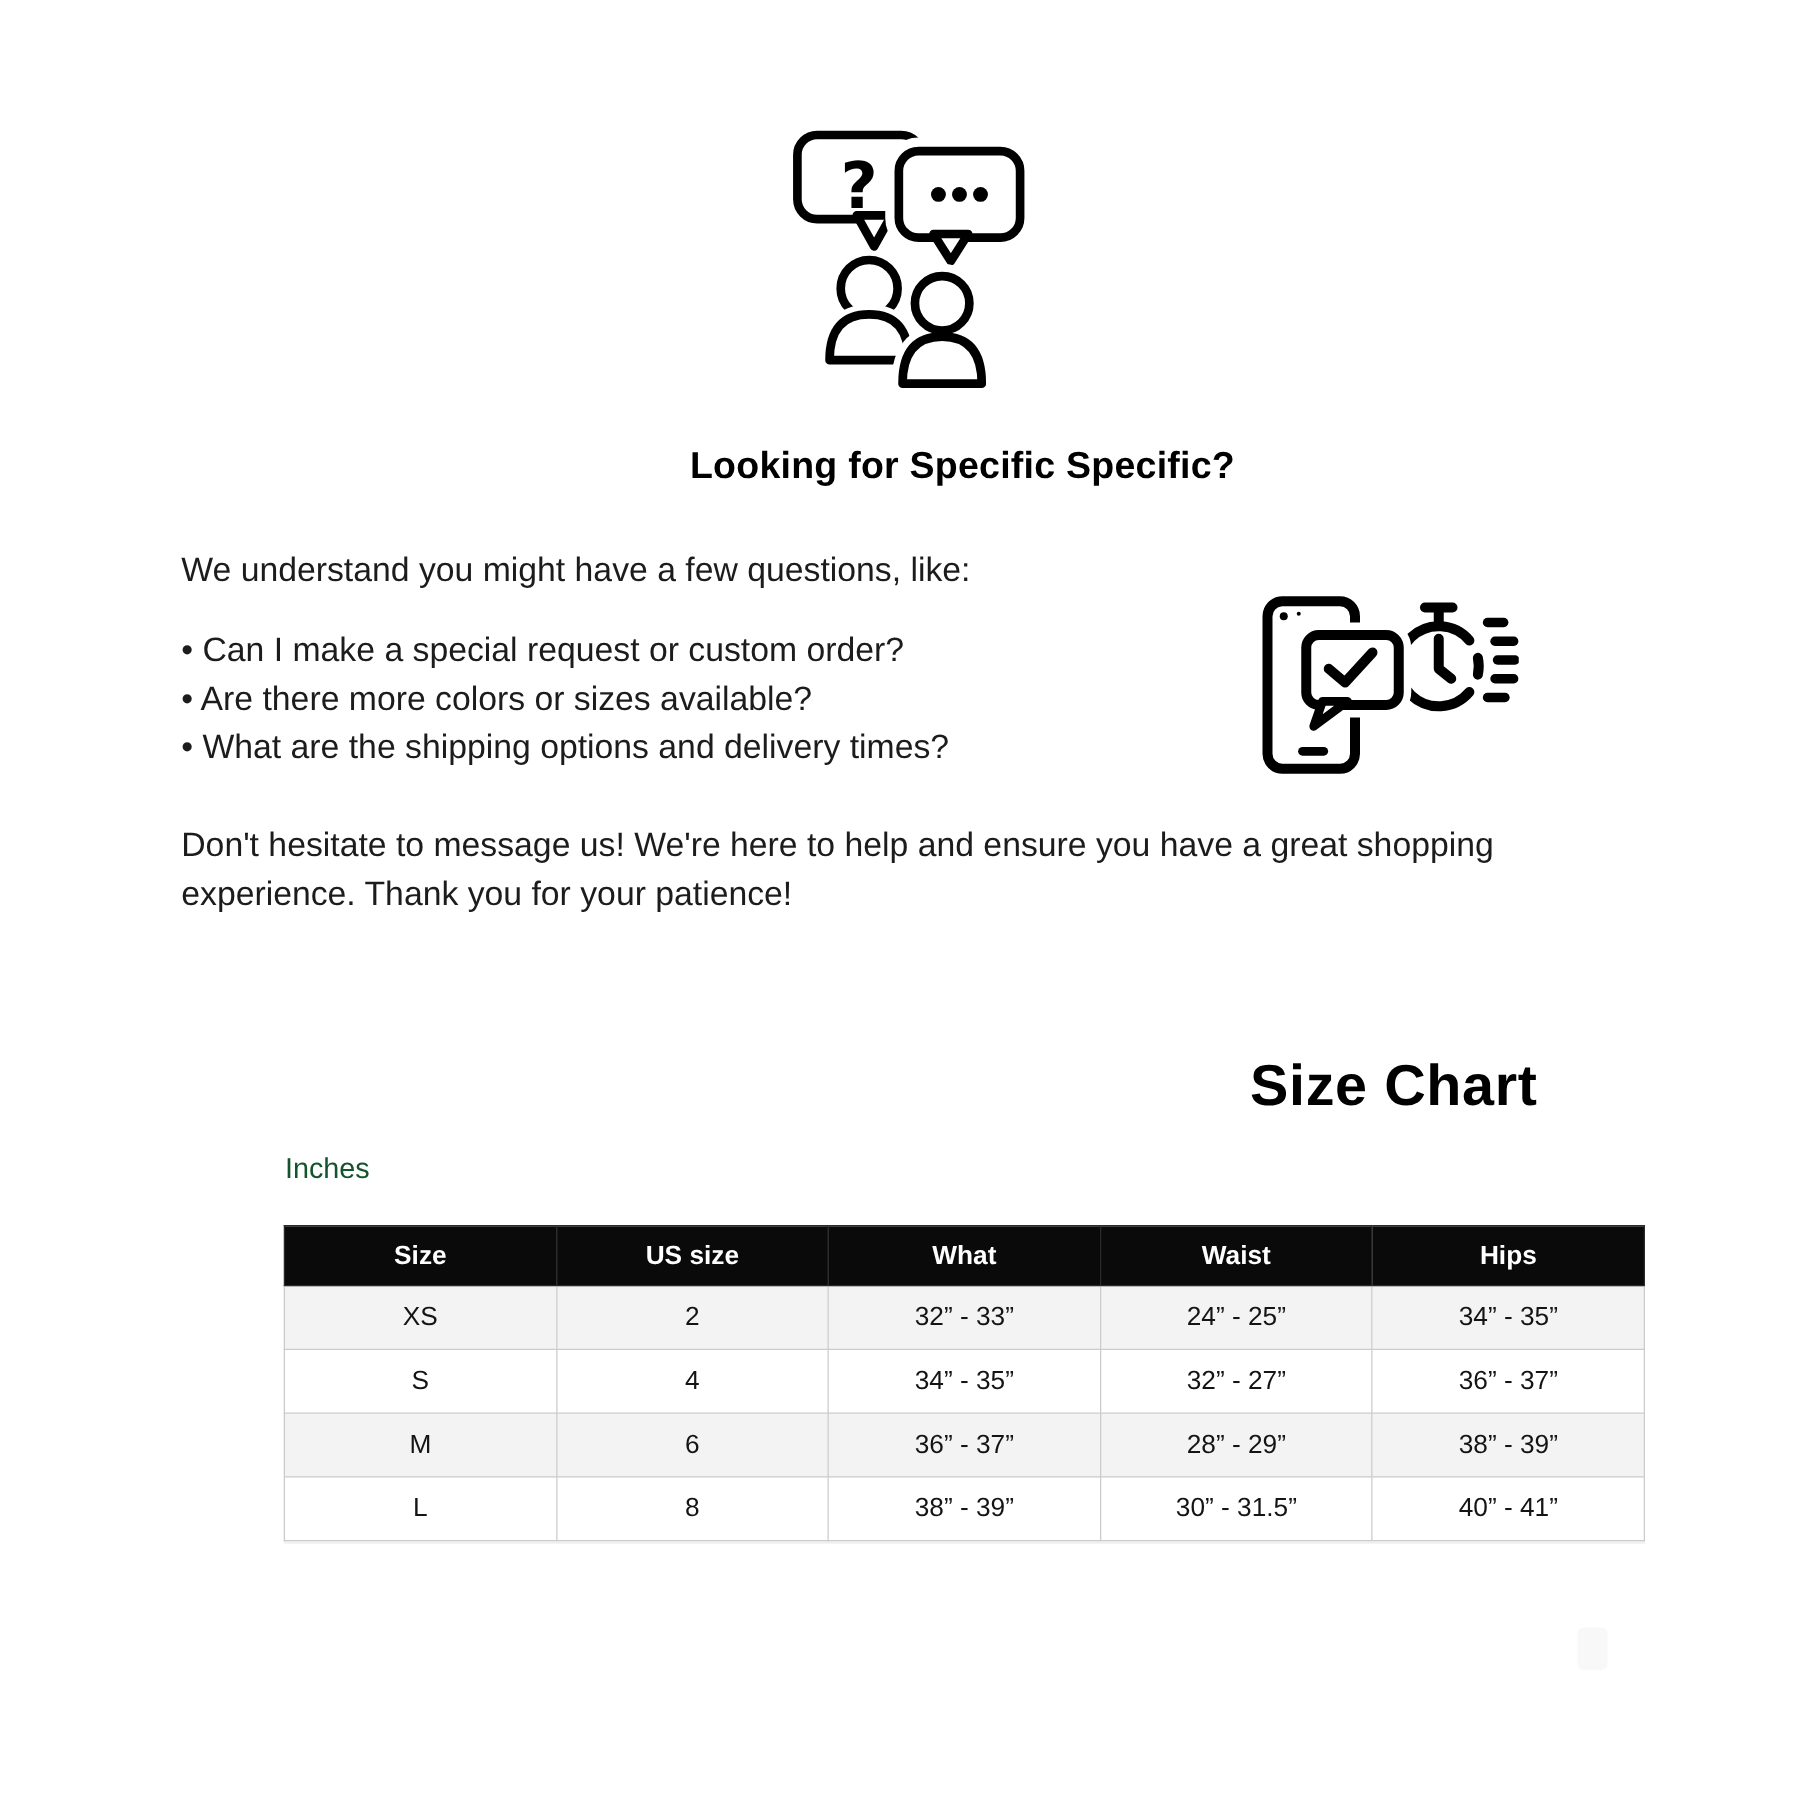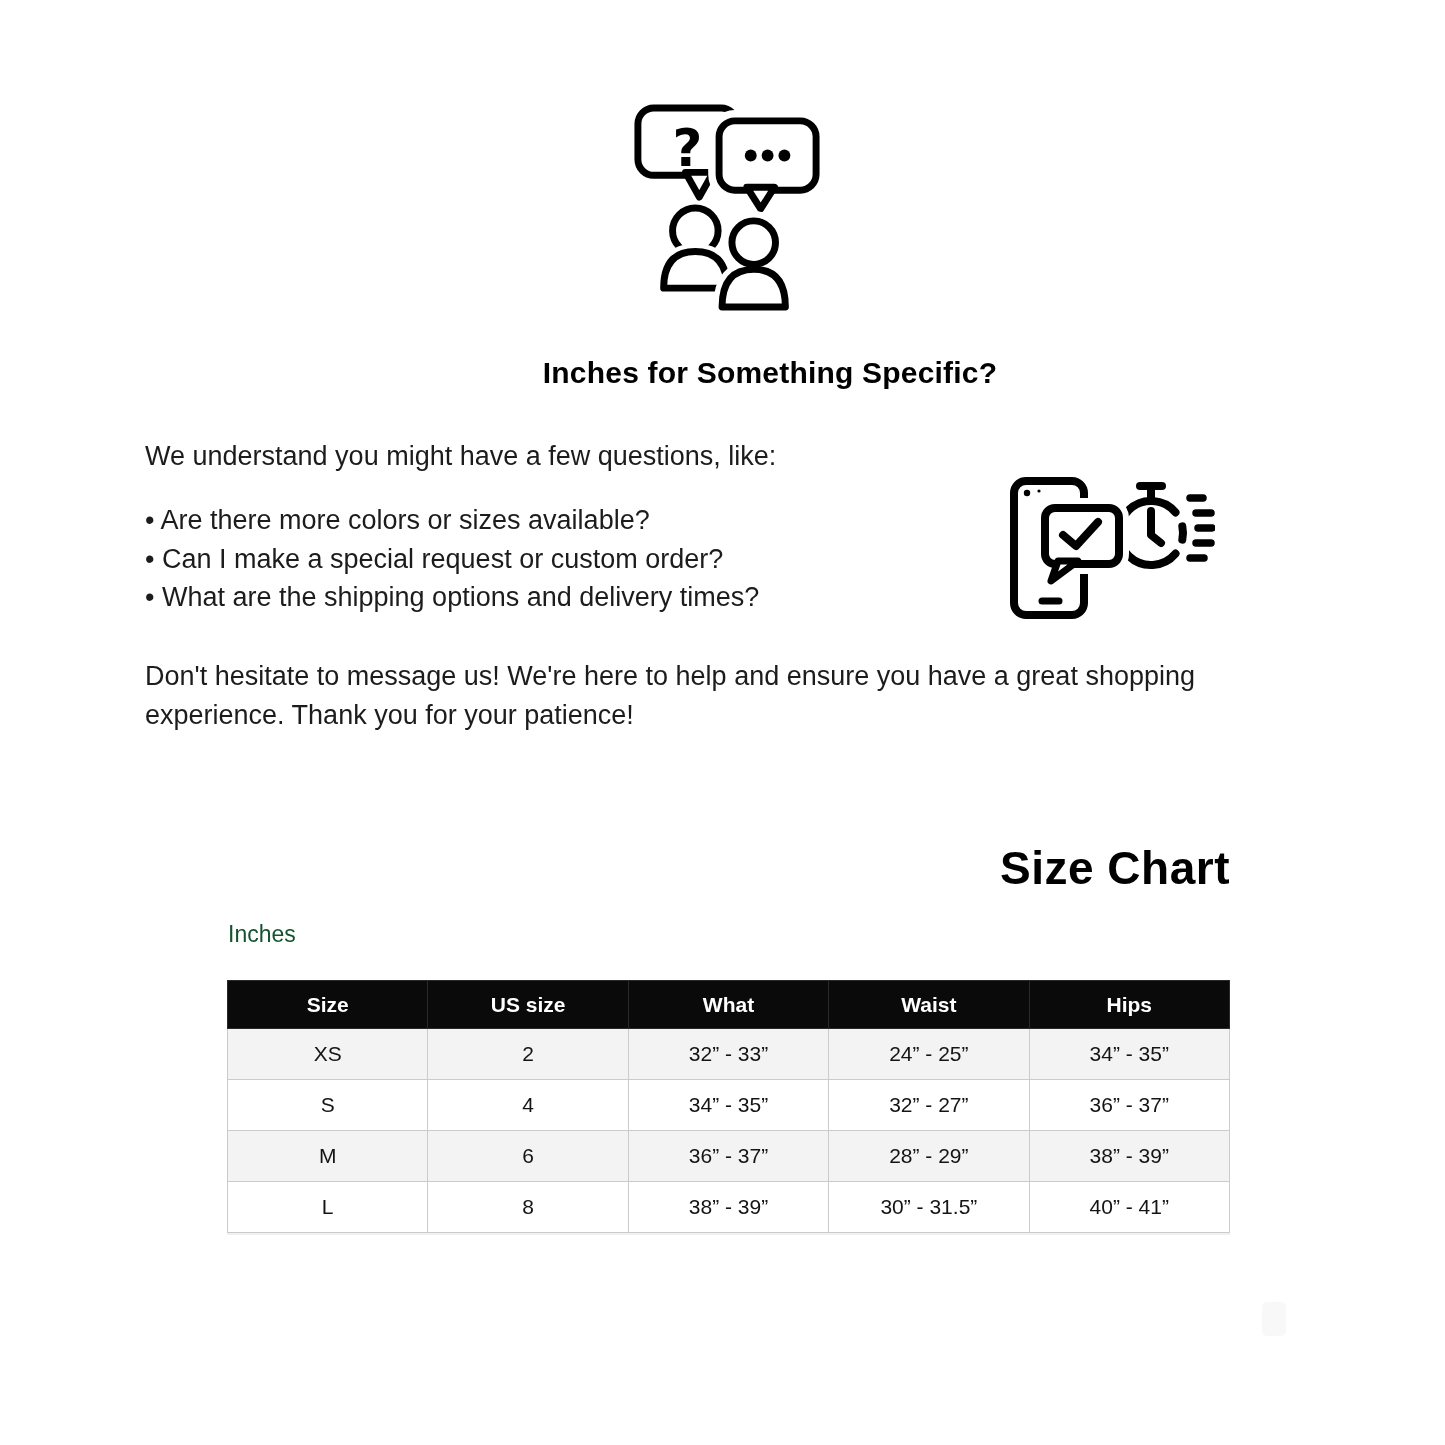--- a/index.html
+++ b/index.html
@@ -29,21 +29,21 @@
   }
 
   
   .chart-title{
     left:227px;top:841px;width:1003px;
     text-align:right;font-size:46px;font-weight:700;color:#000;
     letter-spacing:0.5px;
   }
   .unit-label{left:228px;top:921px;font-size:23px;color:#14532d;}
   .size-table{
-    left:227px;top:980px;width:1003px;
+    left:227px;top:980px;width:1089px;
     border-collapse:collapse;table-layout:fixed;
     font-size:21px;color:#141414;
   }
   .size-table th{
     background:#0a0a0a;color:#ffffff;font-weight:700;
     height:45px;border:1px solid #2a2a2a;text-align:center;
     font-size:21px;
   }
   .size-table td{
     height:48px;border:1px solid #cbcbcb;text-align:center;
@@ -79,27 +79,27 @@
     <circle cx="66" cy="131" r="23" fill="#fff" stroke="#000" stroke-width="7"></circle>
     <path d="M34 189 Q34 152 66 152 Q98 152 98 189 Z" fill="#fff" stroke="#fff" stroke-width="16"></path>
     <path d="M34 189 Q34 152 66 152 Q98 152 98 189 Z" fill="#fff" stroke="#000" stroke-width="7" stroke-linejoin="round"></path>
 
     <circle cx="125" cy="143" r="22" fill="#fff" stroke="#fff" stroke-width="20"></circle>
     <path d="M93 208 Q93 170 125 170 Q157 170 157 208 Z" fill="#fff" stroke="#fff" stroke-width="18"></path>
     <circle cx="125" cy="143" r="22" fill="#fff" stroke="#000" stroke-width="7"></circle>
     <path d="M93 208 Q93 170 125 170 Q157 170 157 208 Z" fill="#fff" stroke="#000" stroke-width="7" stroke-linejoin="round"></path>
   </svg>
 
-  <div class="abs help-title">Inches for Something Specific?</div>
+  <div class="abs help-title">Looking for Specific Specific?</div>
 
   <div class="abs help-intro">We understand you might have a few questions, like:</div>
 
   <div class="abs help-bullets">
+    <div>• Can I make a special request or custom order?</div>
     <div>• Are there more colors or sizes available?</div>
-    <div>• Can I make a special request or custom order?</div>
     <div>• What are the shipping options and delivery times?</div>
   </div>
 
   <svg class="abs fast-reply-icon" viewBox="0 0 207 146" fill="none" xmlns="http://www.w3.org/2000/svg">
 
     <rect x="6" y="5" width="70" height="134" rx="12" fill="#fff" stroke="#000" stroke-width="8"></rect>
     <circle cx="19" cy="17" r="3.2" fill="#000"></circle>
     <circle cx="31" cy="15" r="1.6" fill="#000"></circle>
     <line x1="34" y1="125" x2="51" y2="125" stroke="#000" stroke-width="7" stroke-linecap="round"></line>
 

